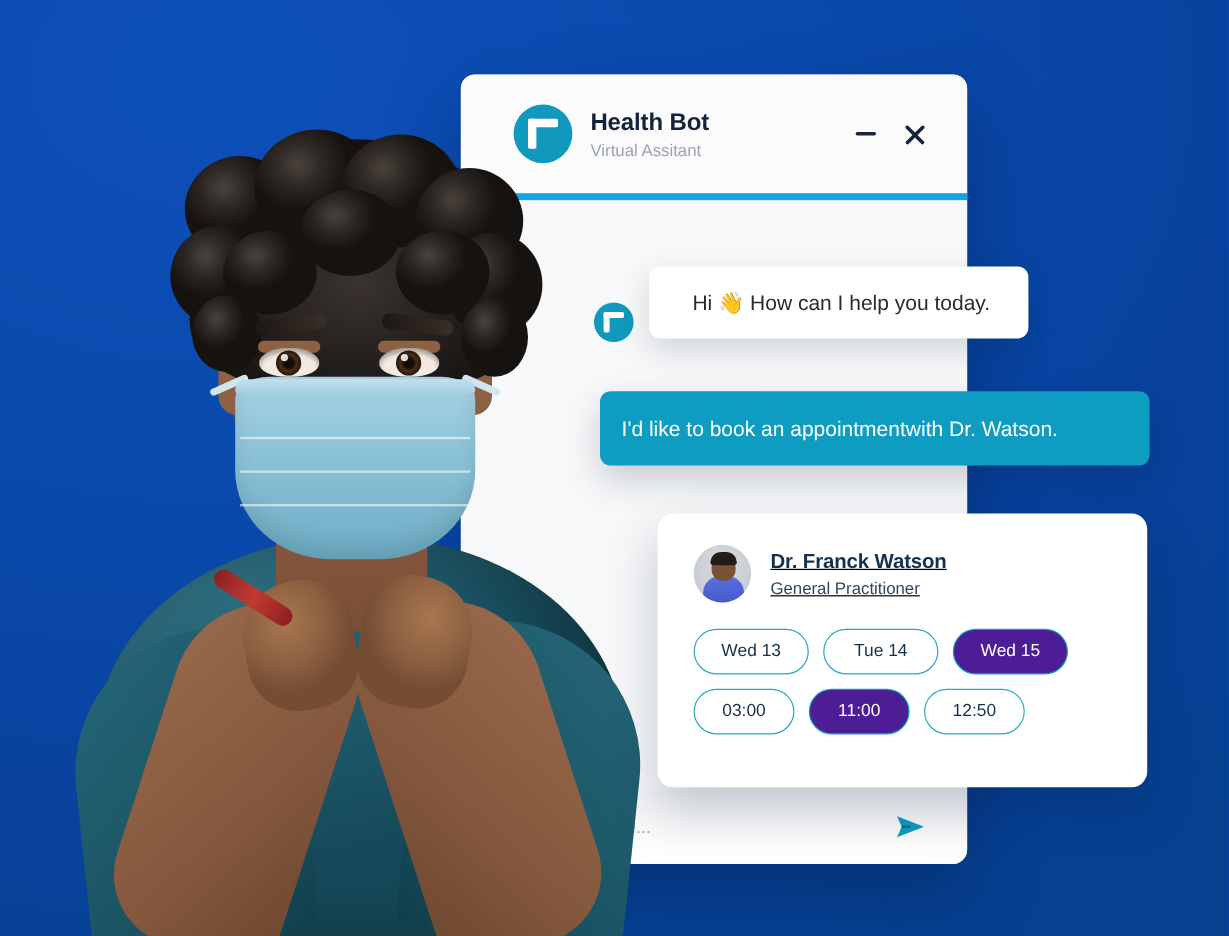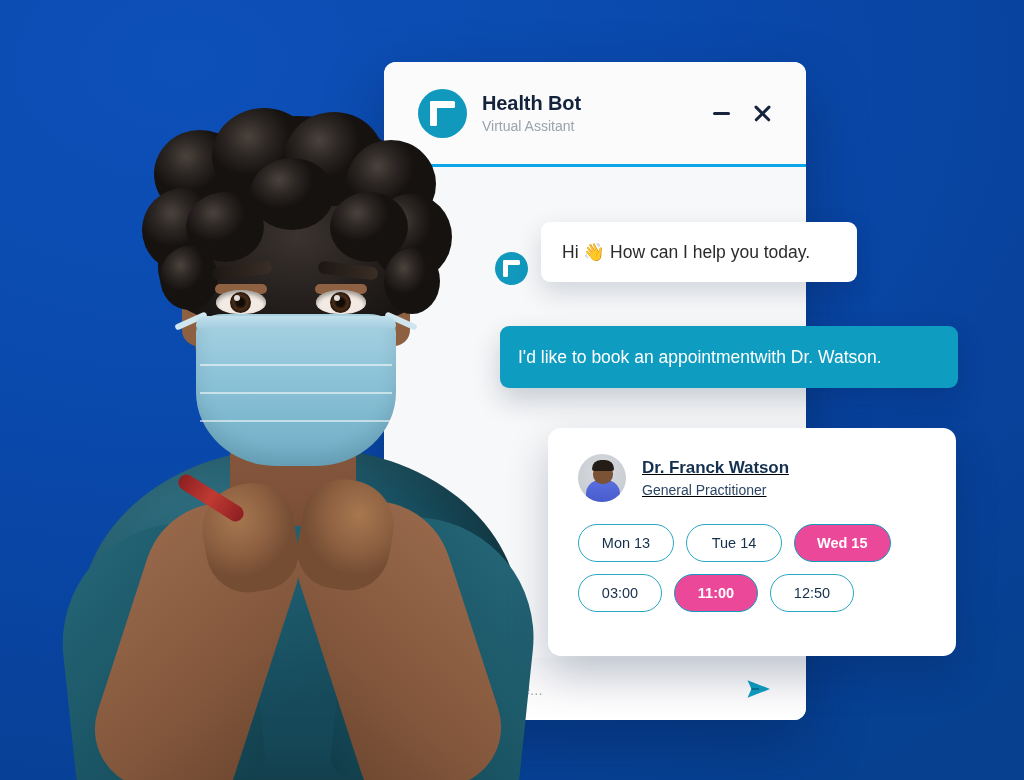--- a/index.html
+++ b/index.html
@@ -173,24 +173,24 @@
     height: 658px;
     background: #fbfbfc;
     border-radius: 12px;
     box-shadow: 0 24px 58px rgba(3, 22, 58, .34);
     z-index: 30;
     overflow: hidden;
   }
   .panel-header {
     height: 105px;
     background: #fbfbfc;
-    border-bottom: 3px solid #0ea5e9;
+    border-bottom: 6px solid #0ea5e9;
     display: flex;
     align-items: center;
-    padding: 0 34px 0 34px;
+    padding: 0 34px 0 44px;
     box-sizing: border-box;
   }
   .logo-badge {
     width: 49px; height: 49px; border-radius: 50%;
     background: #1198bd;
     display: flex; align-items: center; justify-content: center;
     flex: 0 0 auto;
   }
   .plus-v { position: absolute; width: 7px; height: 25px; background:#fff; border-radius:1.5px; }
   .plus-h { position: absolute; width: 25px; height: 7px; background:#fff; border-radius:1.5px; }
@@ -255,21 +255,21 @@
   .bot-avatar-sm .plus-v { width: 5px; height: 17px; }
   .bot-avatar-sm .plus-h { width: 17px; height: 5px; }
 
   .bubble-bot {
     position: absolute; left: 541px; top: 222px;
     width: 316px; height: 60px;
     background: #fff;
     border-radius: 9px;
     box-shadow: 0 10px 26px rgba(5, 25, 60, .16);
     display:flex; align-items:center;
-    padding: 0 21px; box-sizing: border-box;
+    padding: 0 36px; box-sizing: border-box;
     font-size: 17.5px; color: #2b2b2b;
     white-space: nowrap;
   }
   .bubble-user {
     position: absolute; left: 500px; top: 326px;
     width: 458px; height: 62px;
     background: #0e9cc0;
     border-radius: 9px;
     box-shadow: 0 12px 28px rgba(5, 25, 60, .20);
     display:flex; align-items:center;
@@ -321,24 +321,23 @@
     background: #fff;
     color: #16304c;
     font-size: 14.5px;
     display:flex; align-items:center; justify-content:center;
     padding: 0 22px;
     box-sizing: border-box;
     cursor: pointer;
     white-space: nowrap;
   }
   .chip.sel {
-    background: #ec4899;
+    background: #4c1d95;
     border-color: #0e9cc0;
     color: #fff;
-    font-weight: bold;
   }
   .chip.w-date { min-width: 96px; }
   .chip.w-time { min-width: 84px; }
 </style>
 </head>
 <body>
 
 <div id="stage">
 
   <div id="chat-panel">
@@ -443,21 +442,21 @@
           <span class="dav-head"></span>
           <span class="dav-hair"></span>
         </div>
         <div class="doc-meta">
           <div class="doc-name">Dr. Franck Watson</div>
           <div class="doc-role">General Practitioner</div>
         </div>
       </div>
 
       <div class="chip-row dates">
-        <div class="chip w-date">Mon 13</div>
+        <div class="chip w-date">Wed 13</div>
         <div class="chip w-date">Tue 14</div>
         <div class="chip w-date sel">Wed 15</div>
       </div>
 
       <div class="chip-row times">
         <div class="chip w-time">03:00</div>
         <div class="chip w-time sel">11:00</div>
         <div class="chip w-time">12:50</div>
       </div>
     </div>

